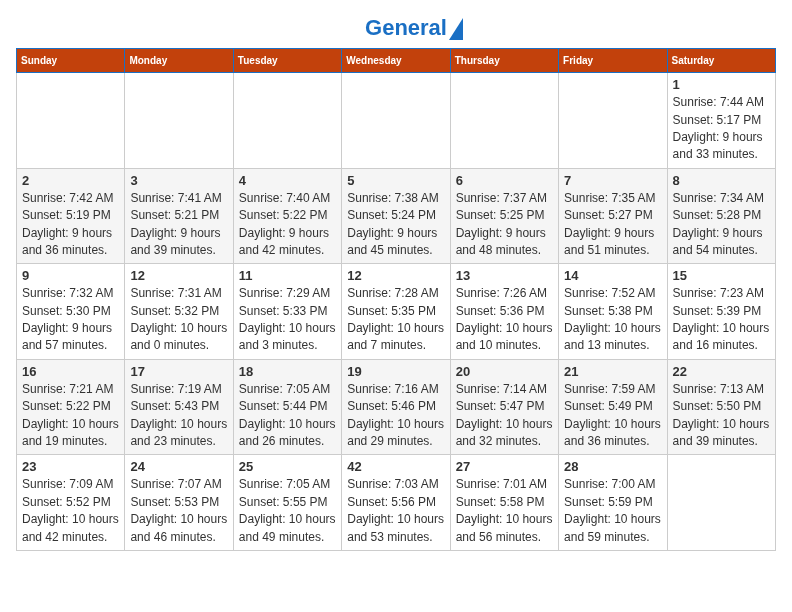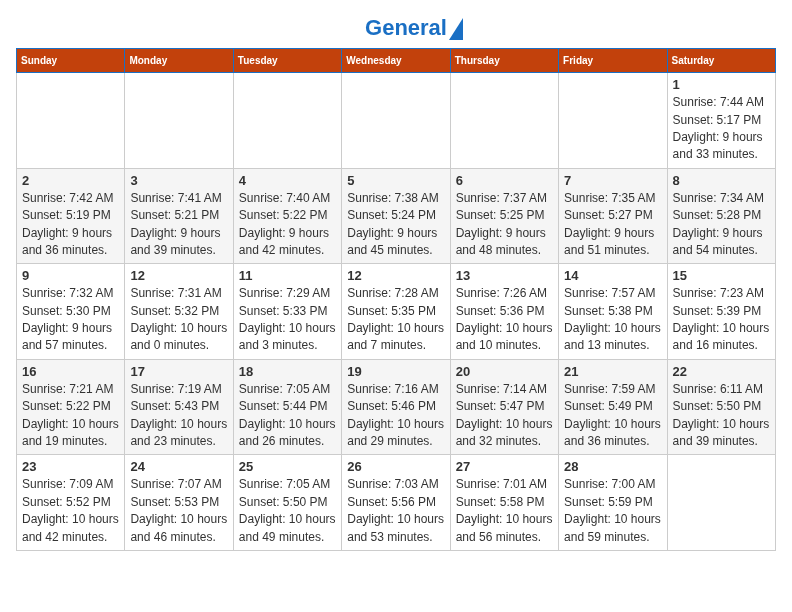--- a/index.html
+++ b/index.html
@@ -208,21 +208,21 @@
 Daylight: 10 hours and 7 minutes.</div>
         </td>
         <td>
           <span class="day-num">13</span>
           <div class="day-info">Sunrise: 7:26 AM
 Sunset: 5:36 PM
 Daylight: 10 hours and 10 minutes.</div>
         </td>
         <td>
           <span class="day-num">14</span>
-          <div class="day-info">Sunrise: 7:57 AM
+          <div class="day-info">Sunrise: 7:52 AM
 Sunset: 5:38 PM
 Daylight: 10 hours and 13 minutes.</div>
         </td>
         <td>
           <span class="day-num">15</span>
           <div class="day-info">Sunrise: 7:23 AM
 Sunset: 5:39 PM
 Daylight: 10 hours and 16 minutes.</div>
         </td>
       </tr>
@@ -258,46 +258,46 @@
 Daylight: 10 hours and 32 minutes.</div>
         </td>
         <td>
           <span class="day-num">21</span>
           <div class="day-info">Sunrise: 7:59 AM
 Sunset: 5:49 PM
 Daylight: 10 hours and 36 minutes.</div>
         </td>
         <td>
           <span class="day-num">22</span>
-          <div class="day-info">Sunrise: 6:11 AM
+          <div class="day-info">Sunrise: 7:13 AM
 Sunset: 5:50 PM
 Daylight: 10 hours and 39 minutes.</div>
         </td>
       </tr>
       <tr>
         <td>
           <span class="day-num">23</span>
           <div class="day-info">Sunrise: 7:09 AM
 Sunset: 5:52 PM
 Daylight: 10 hours and 42 minutes.</div>
         </td>
         <td>
           <span class="day-num">24</span>
           <div class="day-info">Sunrise: 7:07 AM
 Sunset: 5:53 PM
 Daylight: 10 hours and 46 minutes.</div>
         </td>
         <td>
           <span class="day-num">25</span>
           <div class="day-info">Sunrise: 7:05 AM
-Sunset: 5:50 PM
+Sunset: 5:55 PM
 Daylight: 10 hours and 49 minutes.</div>
         </td>
         <td>
-          <span class="day-num">26</span>
+          <span class="day-num">42</span>
           <div class="day-info">Sunrise: 7:03 AM
 Sunset: 5:56 PM
 Daylight: 10 hours and 53 minutes.</div>
         </td>
         <td>
           <span class="day-num">27</span>
           <div class="day-info">Sunrise: 7:01 AM
 Sunset: 5:58 PM
 Daylight: 10 hours and 56 minutes.</div>
         </td>

